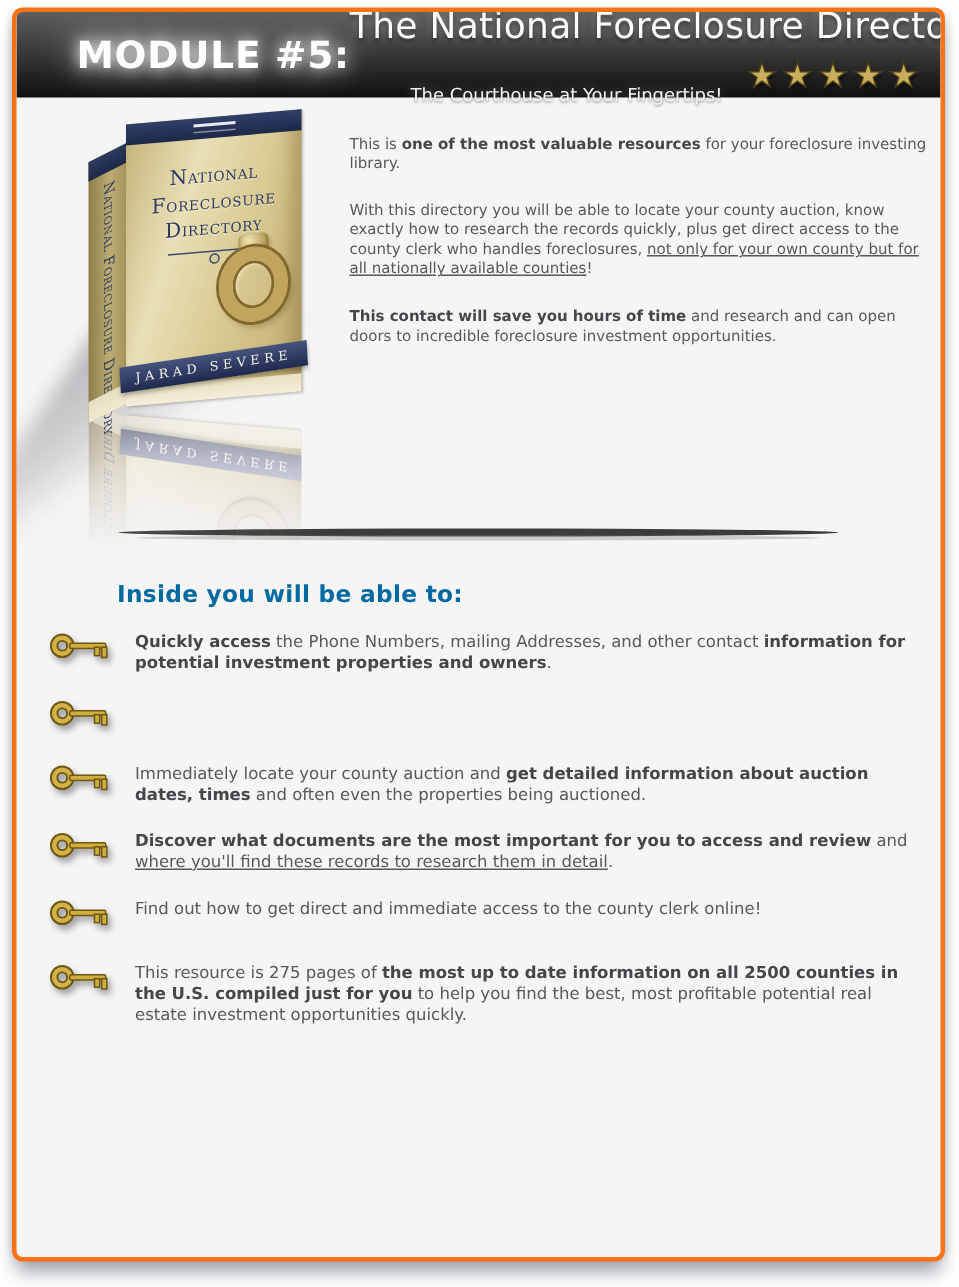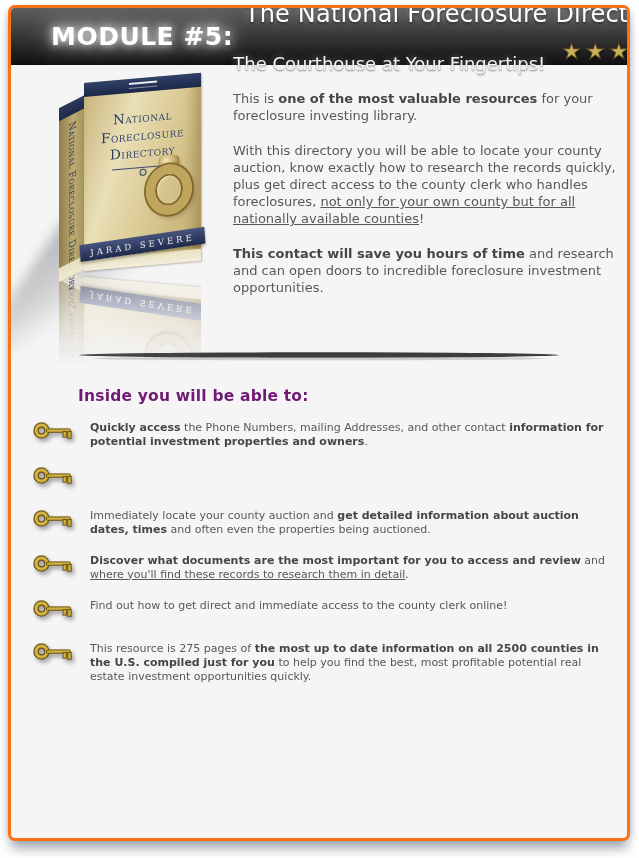--- a/index.html
+++ b/index.html
@@ -28,21 +28,21 @@
     text-shadow:0 0 10px rgba(255,255,255,.95), 0 0 22px rgba(255,255,255,.7), 0 0 34px rgba(255,255,255,.35);
     white-space:nowrap;
   }
   .hdr-right { flex:1; display:flex; flex-direction:column; align-items:center; }
   .hdr-title {
     font-size:24px; color:#fdfdfd; white-space:nowrap; letter-spacing:.2px;
     text-shadow:0 0 8px rgba(255,255,255,.4), 0 2px 3px rgba(0,0,0,.6);
   }
   .hdr-sub-row { display:flex; align-items:center; gap:16px; margin-top:1px; }
   .hdr-subtitle {
-    font-size:18px; color:#f4f4f4; white-space:nowrap;
+    font-size:12px; color:#f4f4f4; white-space:nowrap;
     text-shadow:0 0 7px rgba(255,255,255,.45), 0 1px 2px rgba(0,0,0,.6);
     margin-top:24px;
   }
   .stars {
     font-size:23px; line-height:1; letter-spacing:3px; color:#c9ae5c;
     -webkit-text-stroke:1px #4a3d18;
     text-shadow:1px 2px 2px rgba(0,0,0,.55);
   }
 
   
@@ -109,31 +109,31 @@
     display:flex; align-items:center; justify-content:center;
     color:#efeee6; font-family:"DejaVu Serif", serif; font-size:8.5px;
     letter-spacing:3px; text-transform:uppercase;
     box-shadow:0 2px 3px rgba(0,0,0,.3);
   }
   .front-bottom { position:absolute; left:0; right:0; bottom:0; height:12px;
     background:linear-gradient(#e9e1c1,#f3eedc); }
 
   
   .intro-col { margin:25px 8px 0 16px; width:412px; }
-  .intro-col p { font-size:13px; line-height:1.31; color:#57585a; margin-bottom:18px; }
+  .intro-col p { font-size:10px; line-height:1.31; color:#57585a; margin-bottom:18px; }
 
   .rt-b { font-weight:bold; color:#454649; }
   .rt-u { text-decoration:underline; }
 
   
   .divider { text-align:center; height:18px; margin-top:10px; }
 
   
   .list-heading { margin:20px 0 16px 67px; font-size:15.5px; font-weight:bold;
-    color:#701a75; letter-spacing:.2px; }
+    color:#0369a1; letter-spacing:.2px; }
 
   
   .benefits { list-style:none; padding:0 10px 20px 11px; }
   .benefits li { display:flex; align-items:flex-start; margin-bottom:17px; }
   .key { flex:none; width:42px; height:26px; margin:0 15px 0 11px; }
   .key svg { filter:drop-shadow(2px 3px 2px rgba(88,88,95,.55)); }
   .bt { font-size:11px; line-height:1.27; color:#57585a; width:540px; }
 </style>
 </head>
 <body>

